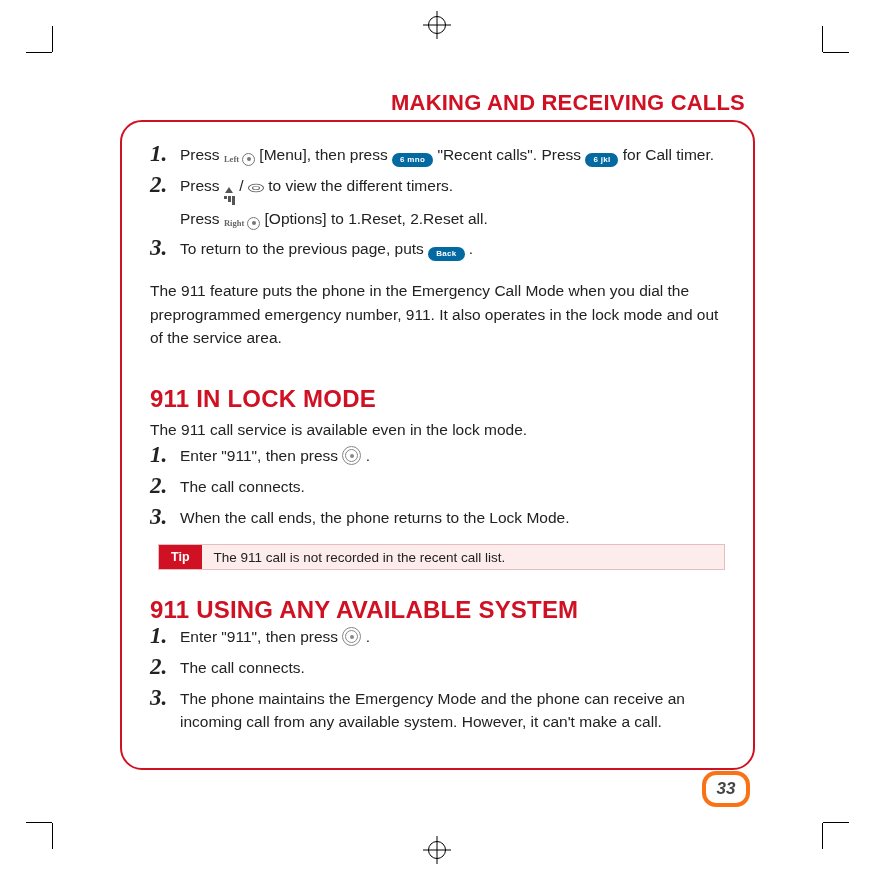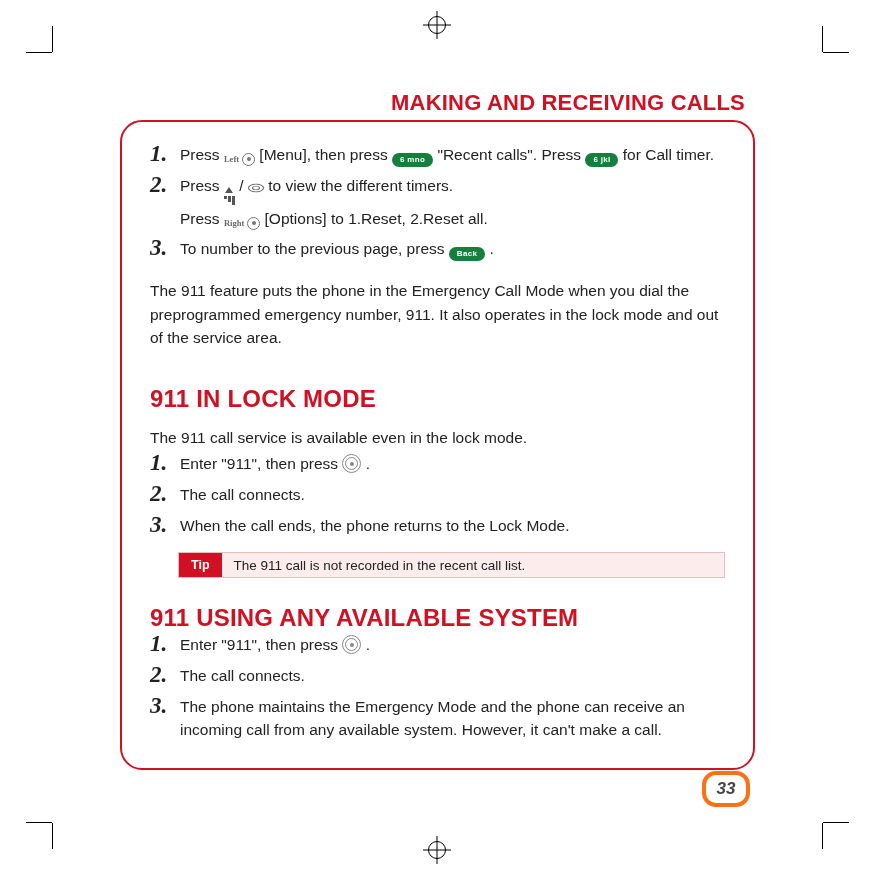--- a/index.html
+++ b/index.html
@@ -93,25 +93,25 @@
   h2.section {
     color: #d01123;
     font-weight: 700;
     font-size: 24px;
     margin: 36px 0 2px 0;
     font-stretch: condensed;
     letter-spacing: 0.2px;
   }
   .subpara {
     font-size: 15.5px;
-    margin: 16px 0 6px 0;
+    margin: 8px 0 6px 0;
     font-stretch: condensed;
   }
   .tip-box {
-    margin: 10px 0 10px 28px;
+    margin: 10px 0 10px 8px;
     border: 1px solid #e9bdbf;
     background: #fcecec;
     display: flex;
     align-items: stretch;
     font-size: 13.5px;
   }
   .tip-badge {
     background: #d01123;
     color: #fff;
     font-weight: 700;
@@ -125,21 +125,21 @@
     display: flex;
     align-items: center;
   }
   
   .key-pill {
     display: inline-flex;
     align-items: center;
     justify-content: center;
     height: 14px;
     border-radius: 7px;
-    background: #15803d;
+    background: #0369a1;
     color: #fff;
     font-size: 8px;
     font-weight: 700;
     letter-spacing: 0.3px;
     padding: 0 8px;
     vertical-align: -2px;
   }
   .soft-key {
     display: inline-flex;
     align-items: center;
@@ -297,21 +297,21 @@
                 <span class="ring"></span>
               </span>
             <span>[Options] to 1.Reset, 2.Reset all.</span>
           </span>
         </span>
       </div>
 
       <div class="step">
         <span class="step-num">3.</span>
         <span class="step-body">
-          <span>To number to the previous page, press</span>
+          <span>To return to the previous page, puts</span>
           <span class="key-pill">Back</span>
           <span>.</span>
         </span>
       </div>
     </div>
 
     <div class="para">The 911 feature puts the phone in the Emergency Call Mode when you dial the preprogrammed emergency number, 911.  It also operates in the lock mode and out of the service area.</div>
 
     <h2 class="section">911 IN LOCK MODE</h2>
     <div class="subpara">The 911 call service is available even in the lock mode.</div>

